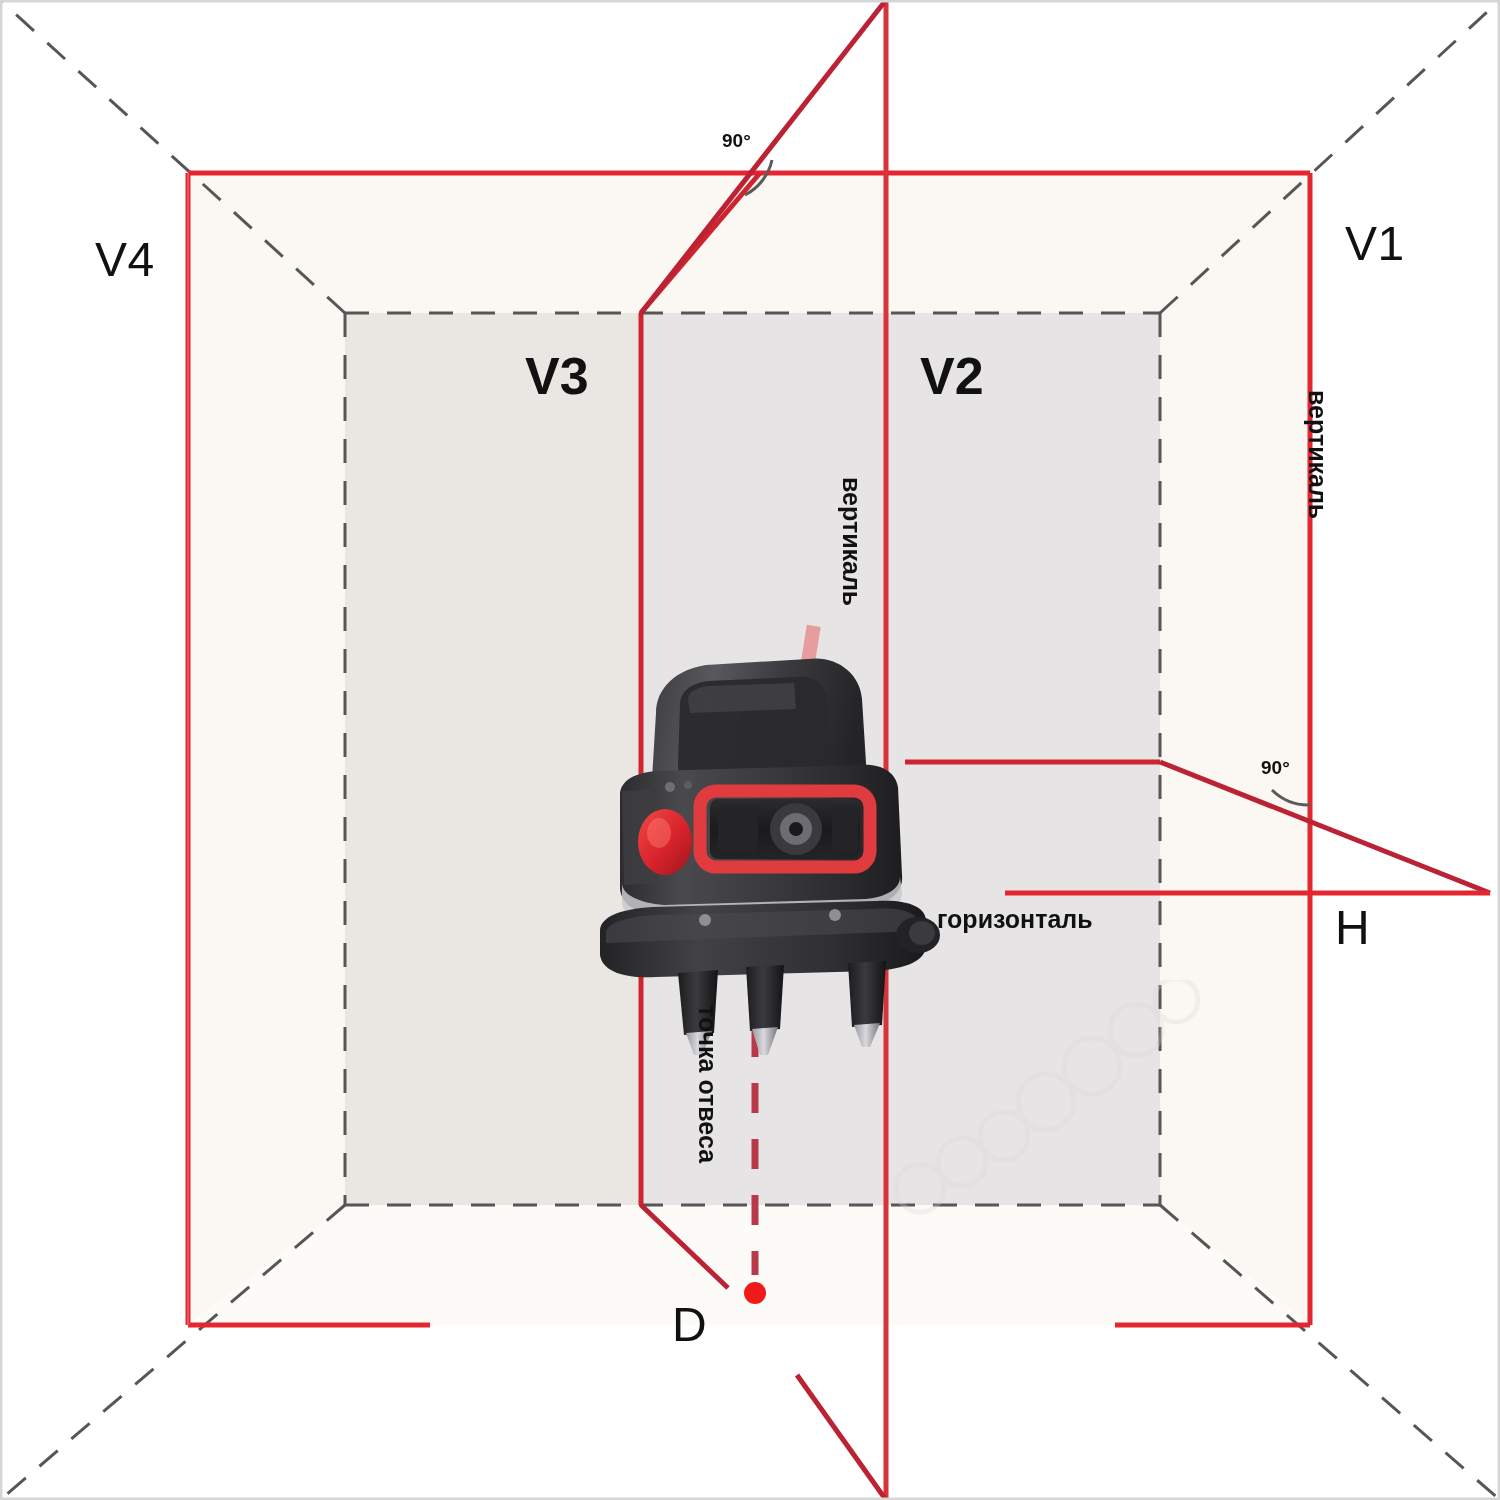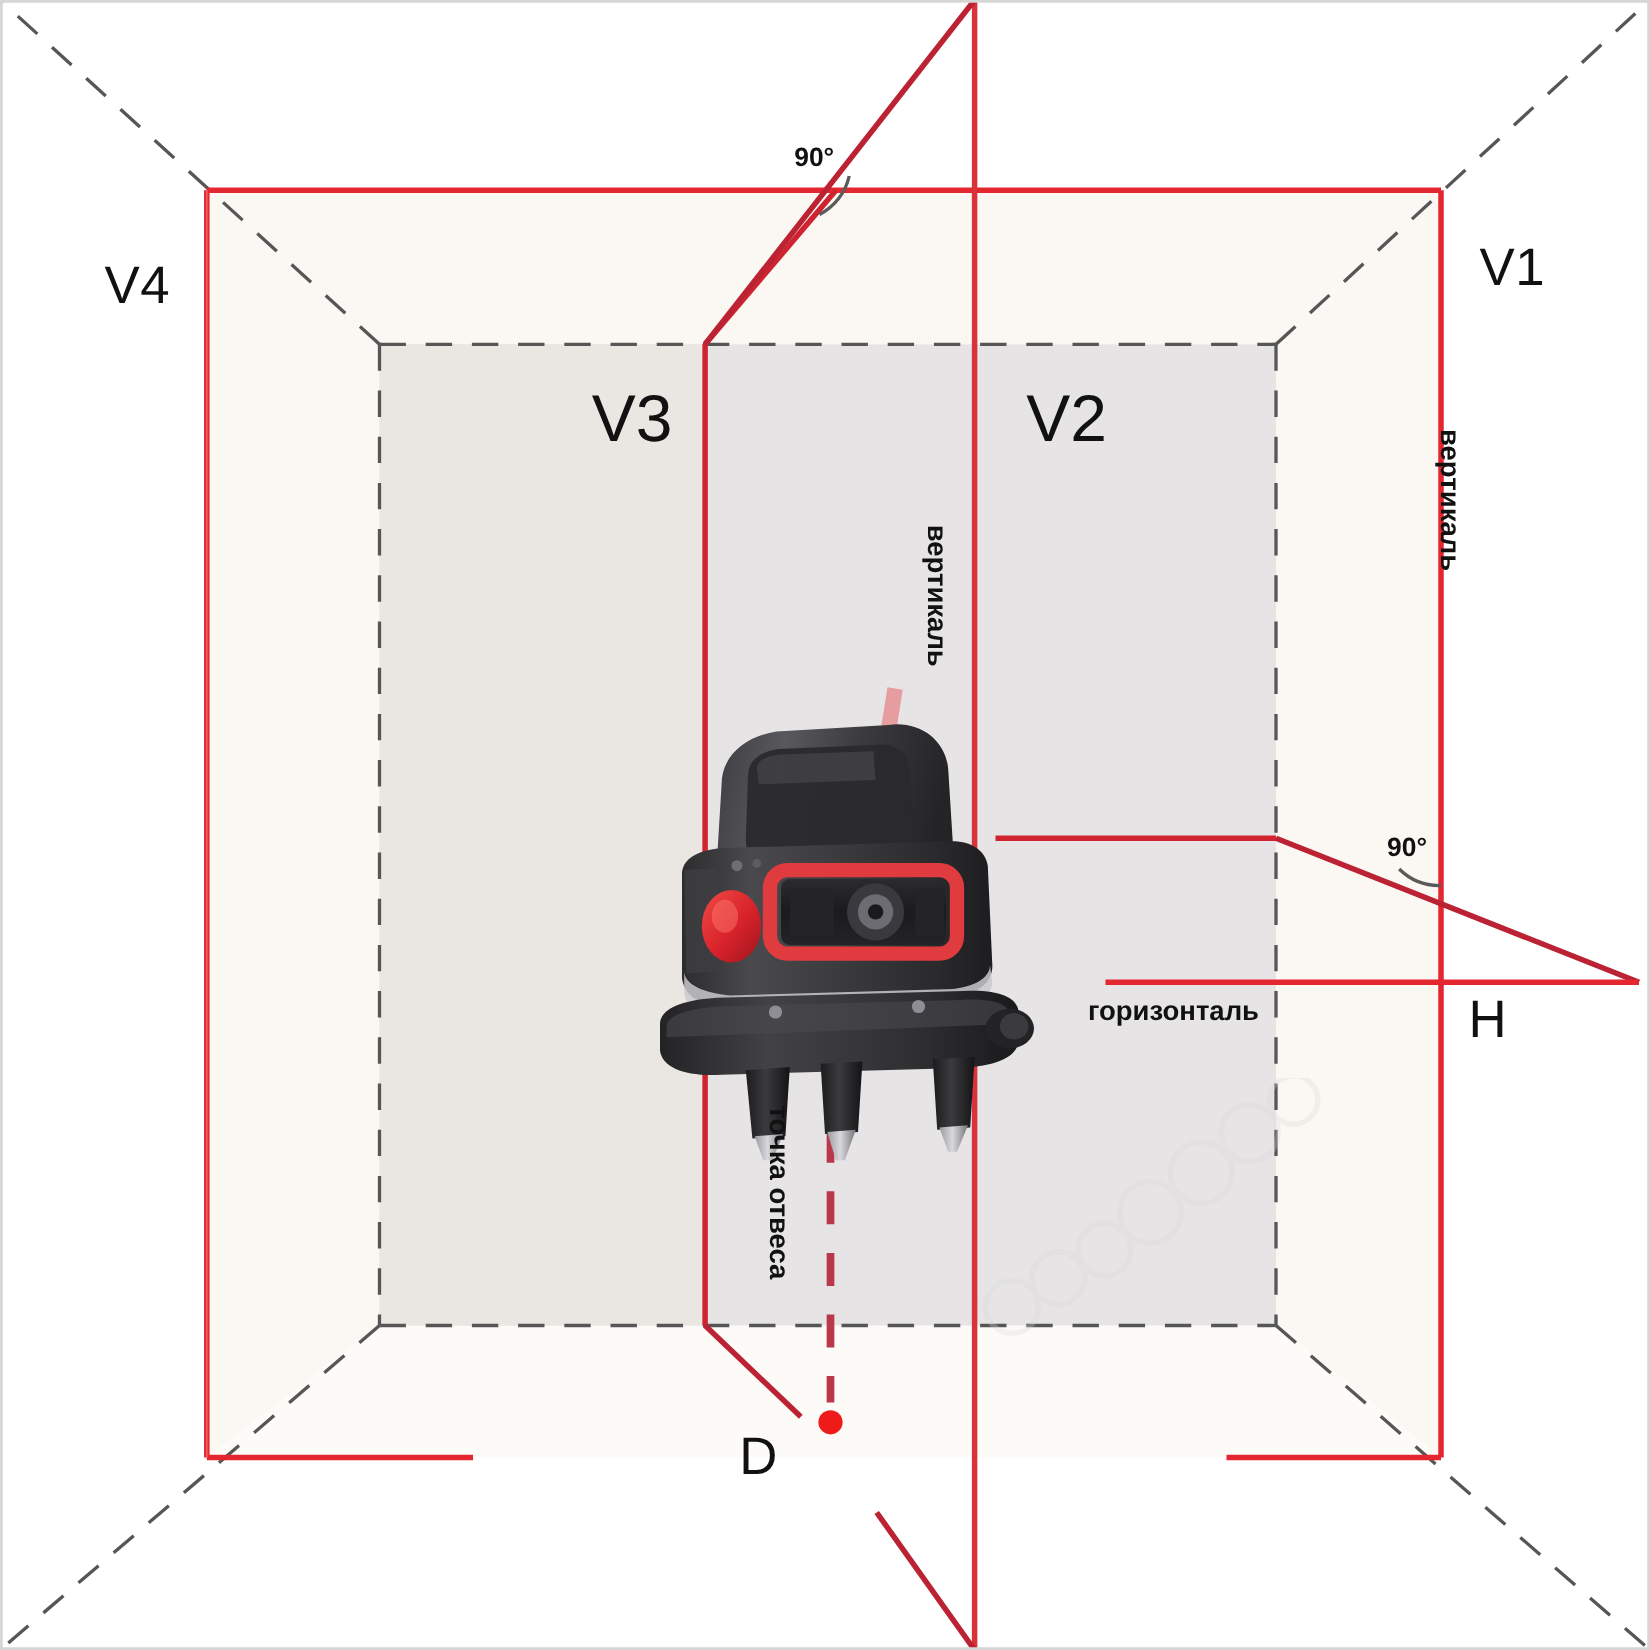--- a/index.html
+++ b/index.html
@@ -25,23 +25,23 @@
     height: 1500px;
   }
   .lbl {
     position: absolute;
     color: #111111;
     font-family: "Liberation Sans", sans-serif;
     white-space: nowrap;
     user-select: none;
   }
   .lbl-big   { font-size: 48px; font-weight: 400; letter-spacing: 0.5px; }
-  .lbl-mid   { font-size: 60px; font-weight: 400; margin-left: 13px; }
+  .lbl-mid   { font-size: 52px; font-weight: 700; }
   .lbl-small { font-size: 25px; font-weight: 700; }
-  .lbl-ang   { font-size: 24px; font-weight: 600; }
+  .lbl-ang   { font-size: 19px; font-weight: 600; }
   .rot-cw    { transform: rotate(90deg); transform-origin: 0 0; }
   #device-wrap {
     position: absolute;
     left: 560px;
     top: 595px;
     width: 400px;
     height: 460px;
   }
   #device-svg { width: 100%; height: 100%; display: block; }
   #watermark {
@@ -263,21 +263,21 @@
   <div class="lbl lbl-big" style="left:1345px; top:216px;">V1</div>
 
   <div class="lbl lbl-big" style="left:1335px; top:900px;">H</div>
 
   <div class="lbl lbl-big" style="left:672px; top:1297px;">D</div>
 
   <div class="lbl lbl-small rot-cw" style="left:1332px; top:390px;">вертикаль</div>
 
   <div class="lbl lbl-small rot-cw" style="left:866px; top:477px;">вертикаль</div>
 
-  <div class="lbl lbl-small" style="left:989px; top:905px;">горизонталь</div>
+  <div class="lbl lbl-small" style="left:937px; top:905px;">горизонталь</div>
 
   <div class="lbl lbl-small rot-cw" style="left:722px; top:1005px;">точка отвеса</div>
 
   <div class="lbl lbl-ang" style="left:722px; top:130px;">90°</div>
 
   <div class="lbl lbl-ang" style="left:1261px; top:757px;">90°</div>
 
 </div>
 
 </body></html>

